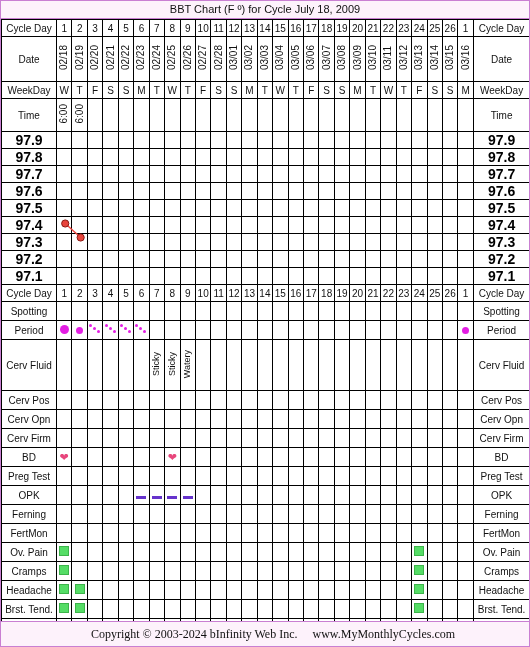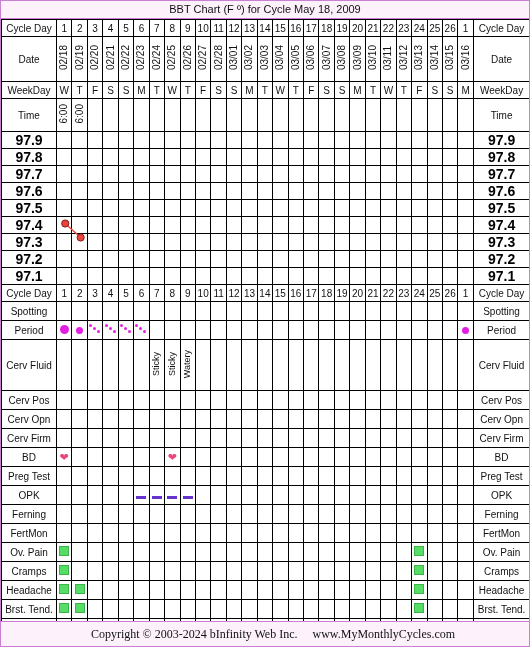--- a/index.html
+++ b/index.html
@@ -86,21 +86,21 @@
     background:#fdf2fb;
     border-top:1px solid #c97fd2;
     padding-left:16px;
   }
 </style>
 </head>
 <body>
 
 <div id="chart-root">
 
-  <div class="title-bar">BBT Chart (F º) for Cycle May 18, 2009</div>
+  <div class="title-bar">BBT Chart (F º) for Cycle July 18, 2009</div>
 
   <table class="grid">
     <colgroup id="colgroup-main">
         <col style="width: 55px;">
         <col style="width: 15.4444px;">
         <col style="width: 15.4444px;">
         <col style="width: 15.4444px;">
         <col style="width: 15.4444px;">
         <col style="width: 15.4444px;">
         <col style="width: 15.4444px;">

